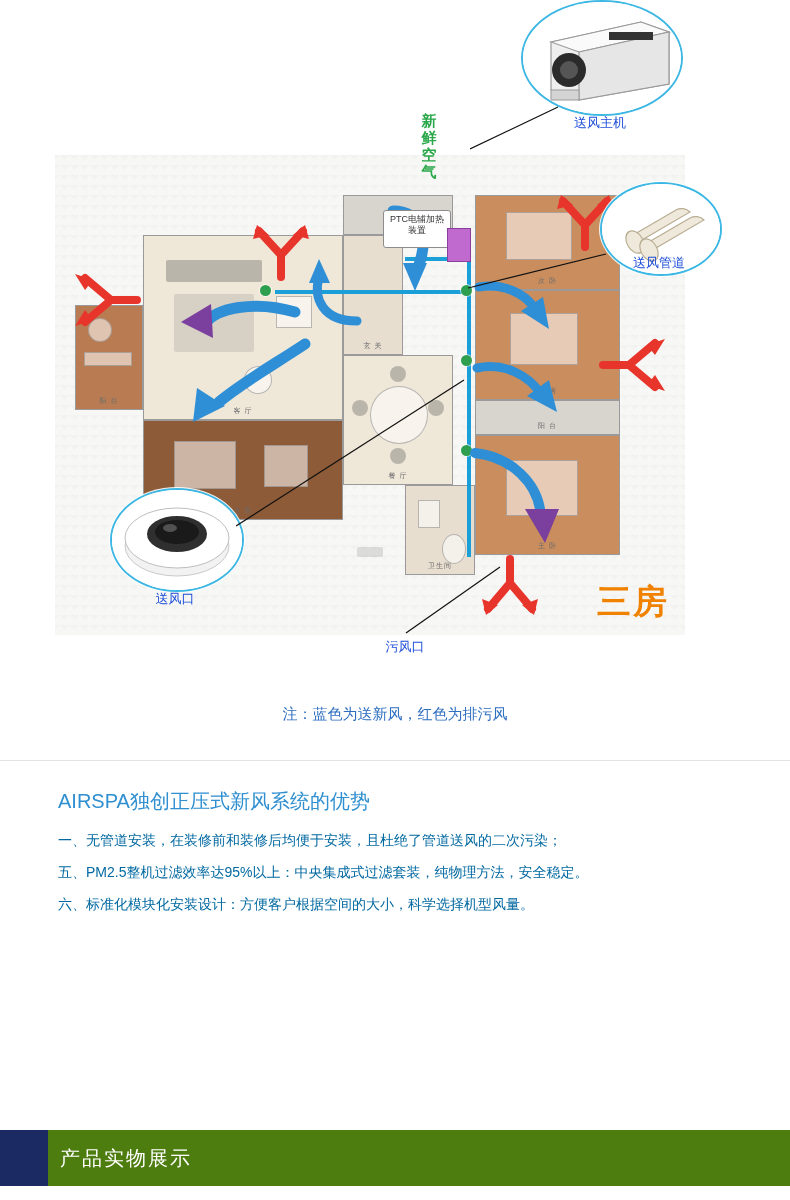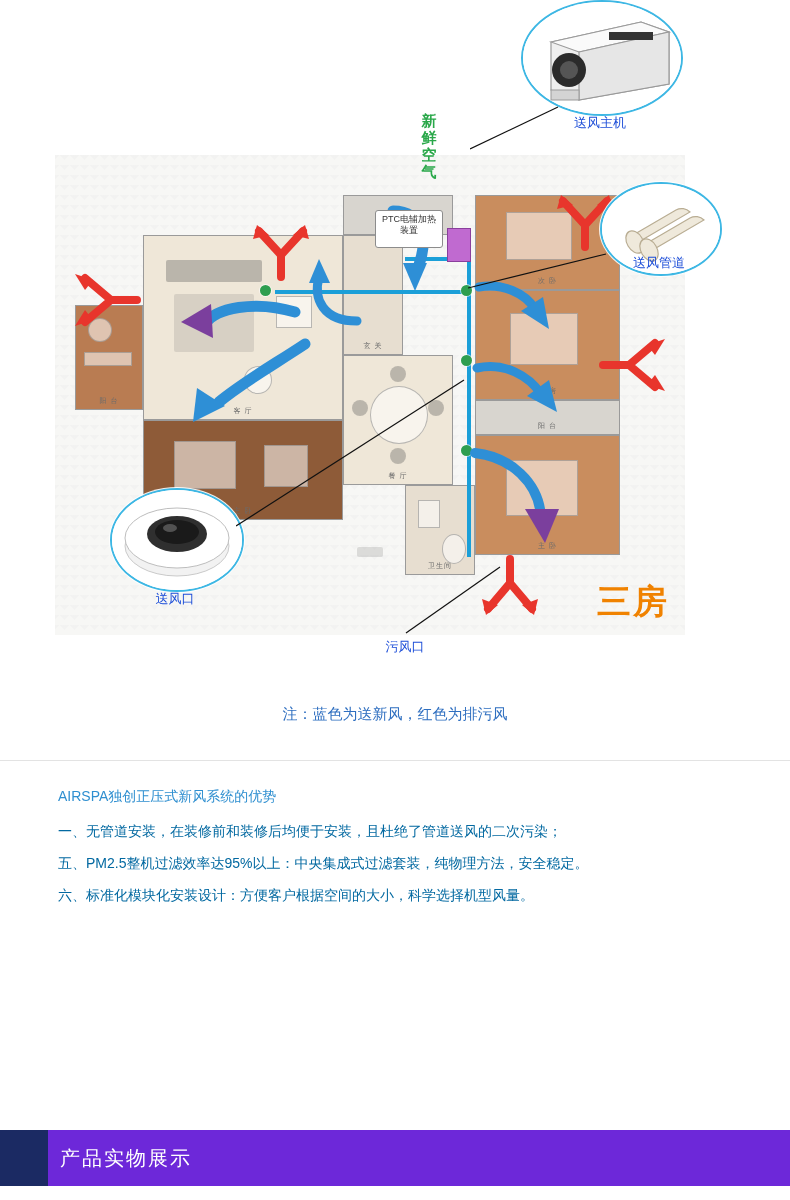--- a/index.html
+++ b/index.html
@@ -123,20 +123,21 @@
     position: absolute;
     border: 1px solid #8c8c8c;
     background: #ffffff;
     border-radius: 3px;
     font-size: 9px;
     line-height: 11px;
     color: #333;
     text-align: center;
     padding: 3px 4px;
     box-sizing: border-box;
+    margin-left: 8px;
   }
 
   .brand-mark {
     position: absolute;
     font-size: 34px;
     font-weight: bold;
     color: #f08200;
     letter-spacing: 2px;
   }
 
@@ -160,21 +161,21 @@
 
   
   .adv-block {
     position: absolute;
     left: 0;
     top: 770px;
     width: 790px;
   }
   .adv-title {
     margin: 18px 0 10px 58px;
-    font-size: 14px;
+    font-size: 20px;
     color: #2f8fd0;
   }
   .adv-list {
     margin: 0;
     padding: 0 55px 0 58px;
     list-style: none;
   }
   .adv-list li {
     font-size: 14px;
     line-height: 30px;
@@ -185,21 +186,21 @@
   }
   .adv-list li .body { display: inline; }
 
   
   .bottom-bar {
     position: absolute;
     left: 0;
     top: 1130px;
     width: 790px;
     height: 56px;
-    background: #6d28d9;
+    background: #4d7c0f;
   }
   .bottom-bar .bar-title {
     position: absolute;
     left: 60px;
     top: 15px;
     font-size: 20px;
     color: #ffffff;
     letter-spacing: 2px;
   }
   .bottom-bar .bar-accent {

